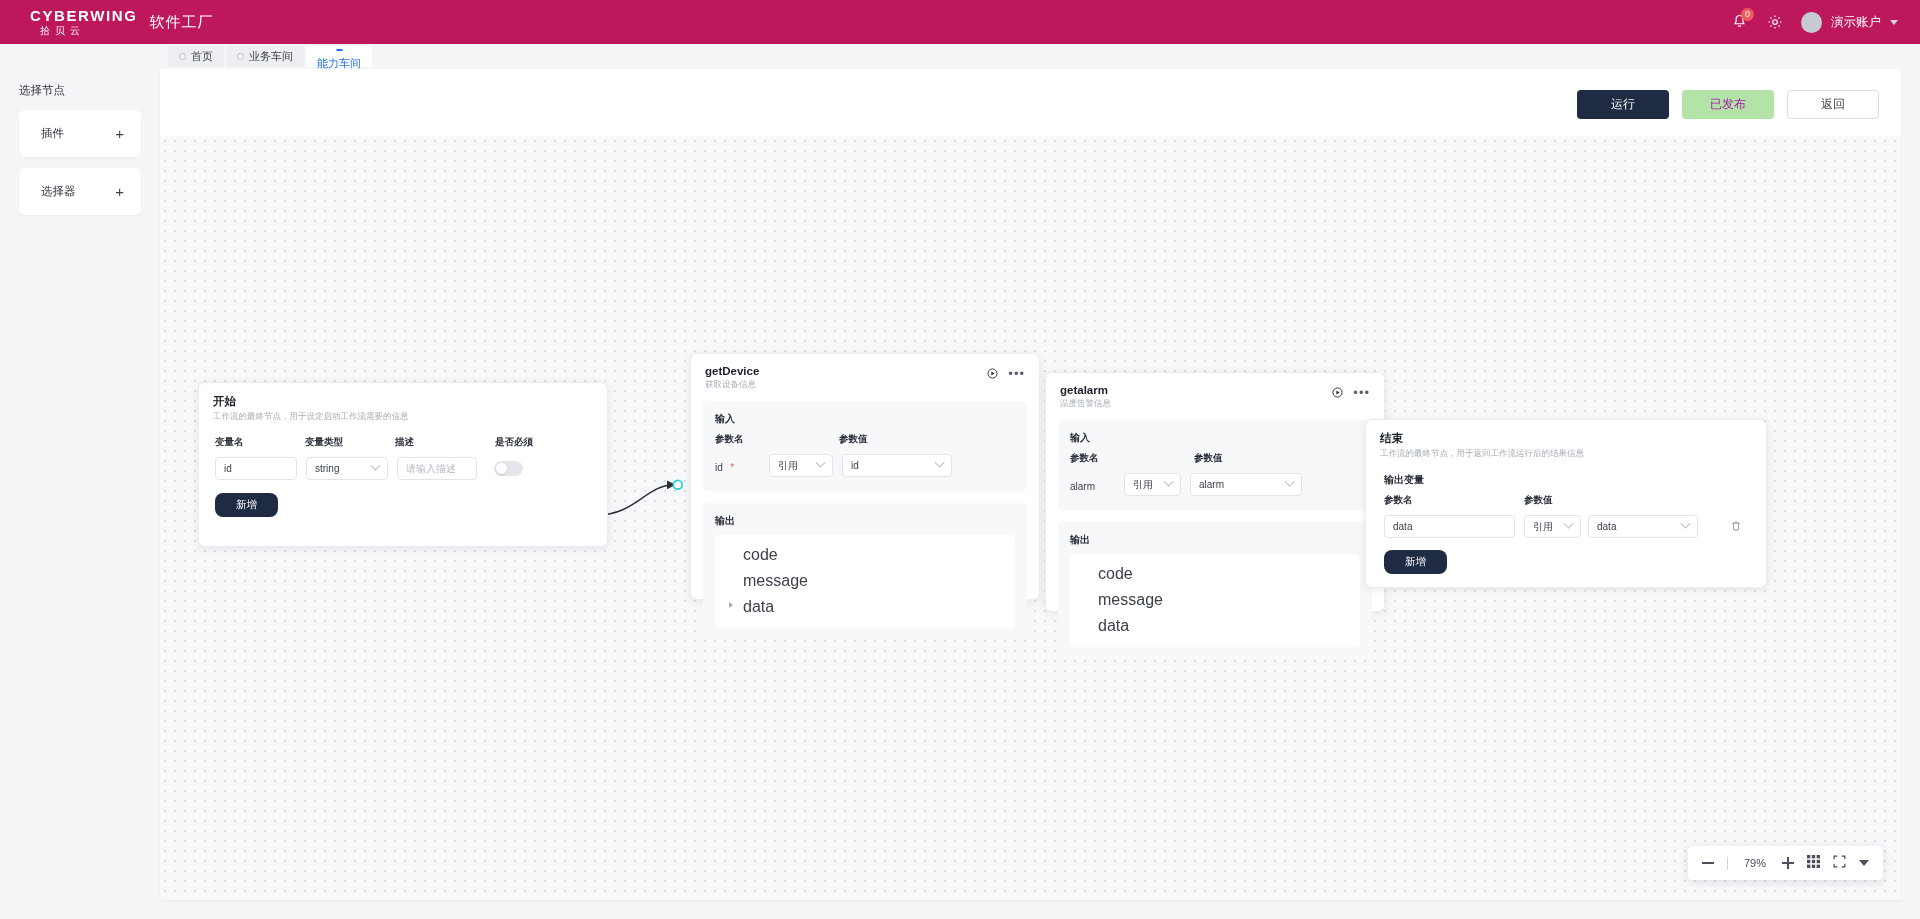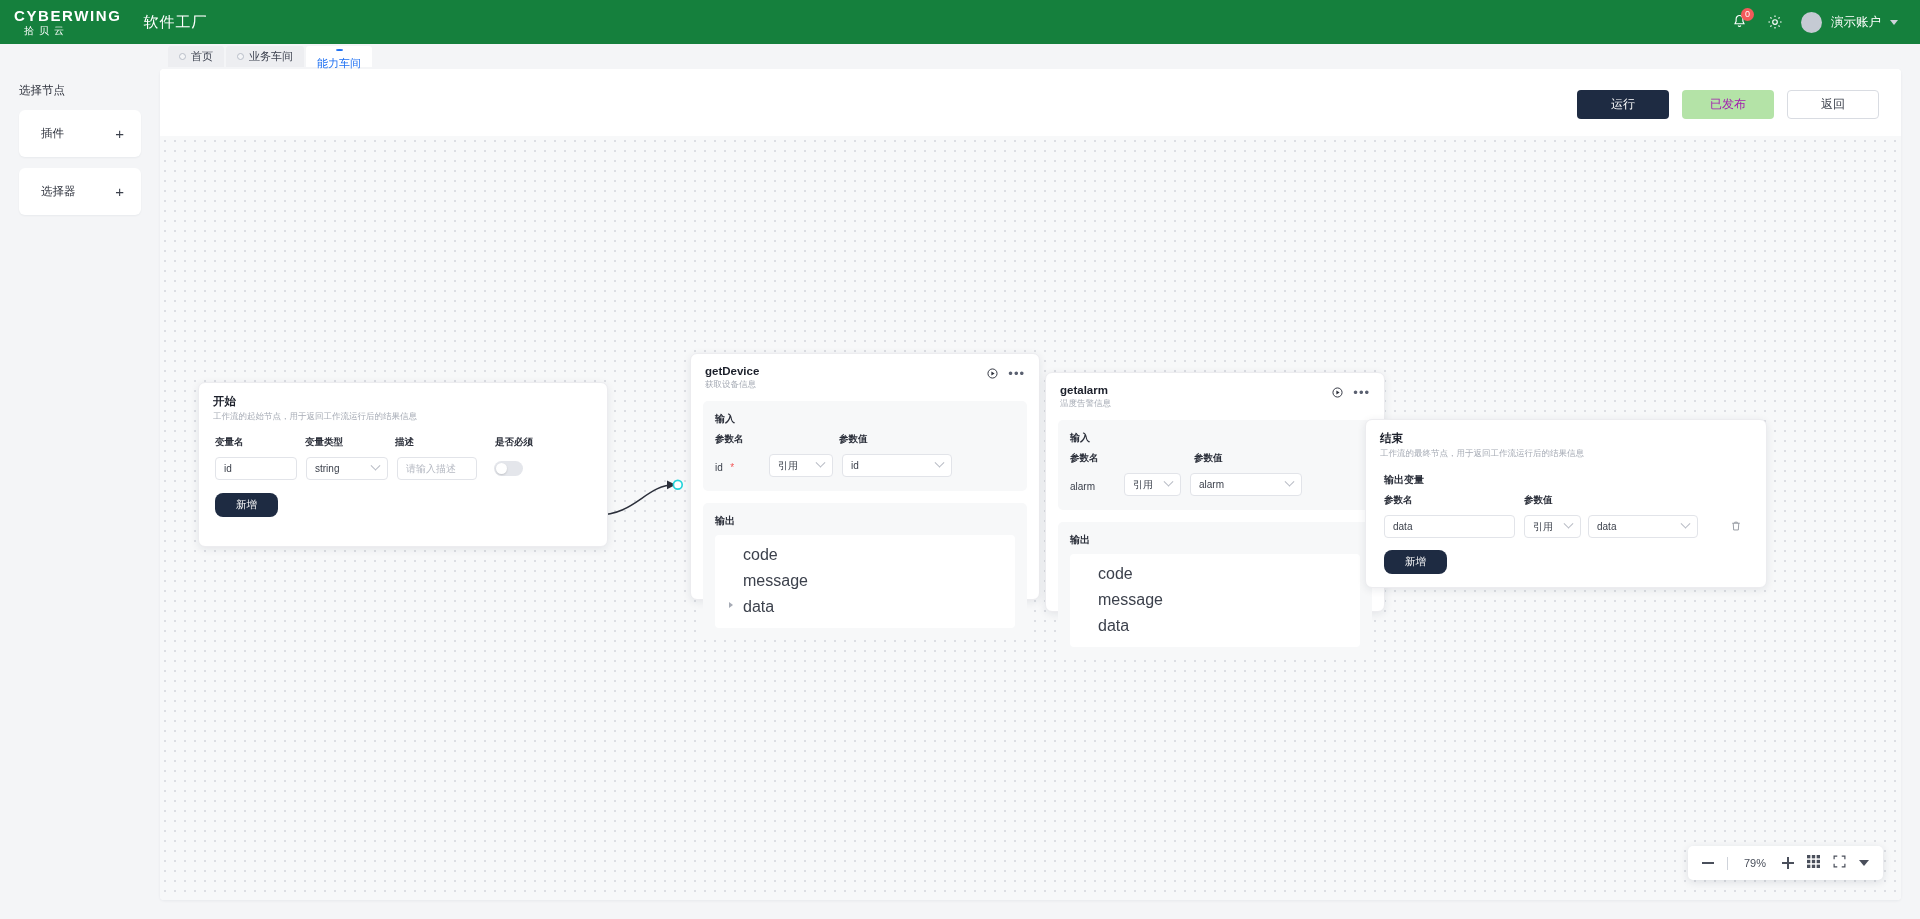--- a/index.html
+++ b/index.html
@@ -5,36 +5,36 @@
   * { box-sizing: border-box; margin: 0; padding: 0; }
   html, body {
     width: 1920px; height: 919px;
     font-family: "Liberation Sans", "DejaVu Sans", sans-serif;
     background: #f4f5f7;
     overflow: hidden;
   }
 
   
   .topbar {
-    height: 44px; background: #15803d;
+    height: 44px; background: #be185d;
     display: flex; align-items: center;
-    padding: 0 22px 0 14px;
+    padding: 0 22px 0 30px;
     position: relative; z-index: 40;
   }
   .brand { display: flex; flex-direction: column; justify-content: center; }
   .brand-main {
     color: #ffffff; font-weight: bold; font-size: 15px;
     letter-spacing: 1.6px; line-height: 15px;
   }
   .brand-sub {
     color: #ffffff; font-size: 10px; letter-spacing: 5px;
     line-height: 11px; margin-top: 2px; padding-left: 10px;
   }
   .app-name {
-    color: #ffffff; font-size: 15px; margin-left: 22px; letter-spacing: 1px;
+    color: #ffffff; font-size: 15px; margin-left: 12px; letter-spacing: 1px;
   }
   .topbar-right {
     margin-left: auto; display: flex; align-items: center; gap: 18px;
   }
   .bell-wrap { position: relative; width: 20px; height: 22px; }
   .bell {
     width: 15px; height: 15px; margin: 3px auto 0; position: relative;
   }
   .bell svg { display: block; }
   .badge {
@@ -308,21 +308,21 @@
         <circle cx="832" cy="376" r="4.5" fill="#ffffff" stroke="#23d3da" stroke-width="1.7"></circle>
         <circle cx="885" cy="396" r="4.5" fill="#ffffff" stroke="#23d3da" stroke-width="1.7"></circle>
         <circle cx="1158" cy="375" r="4.5" fill="#ffffff" stroke="#23d3da" stroke-width="1.7"></circle>
         <circle cx="1205" cy="412" r="4.5" fill="#ffffff" stroke="#23d3da" stroke-width="1.7"></circle>
       </svg>
 
       <div class="node" style="left:38px; top:246px; width:410px; height:165px;">
         <div class="node-head">
           <div>
             <div class="node-title">开始</div>
-            <div class="node-desc">工作流的起始节点，用于返回工作流运行后的结果信息</div>
+            <div class="node-desc">工作流的最终节点，用于设定启动工作流需要的信息</div>
           </div>
         </div>
 
         <div style="padding:13px 16px 0 16px;">
           <div class="row" style="gap:0;">
             <div class="col-head" style="width:90px;">变量名</div>
             <div class="col-head" style="width:90px;">变量类型</div>
             <div class="col-head" style="width:100px;">描述</div>
             <div class="col-head">是否必须</div>
           </div>

